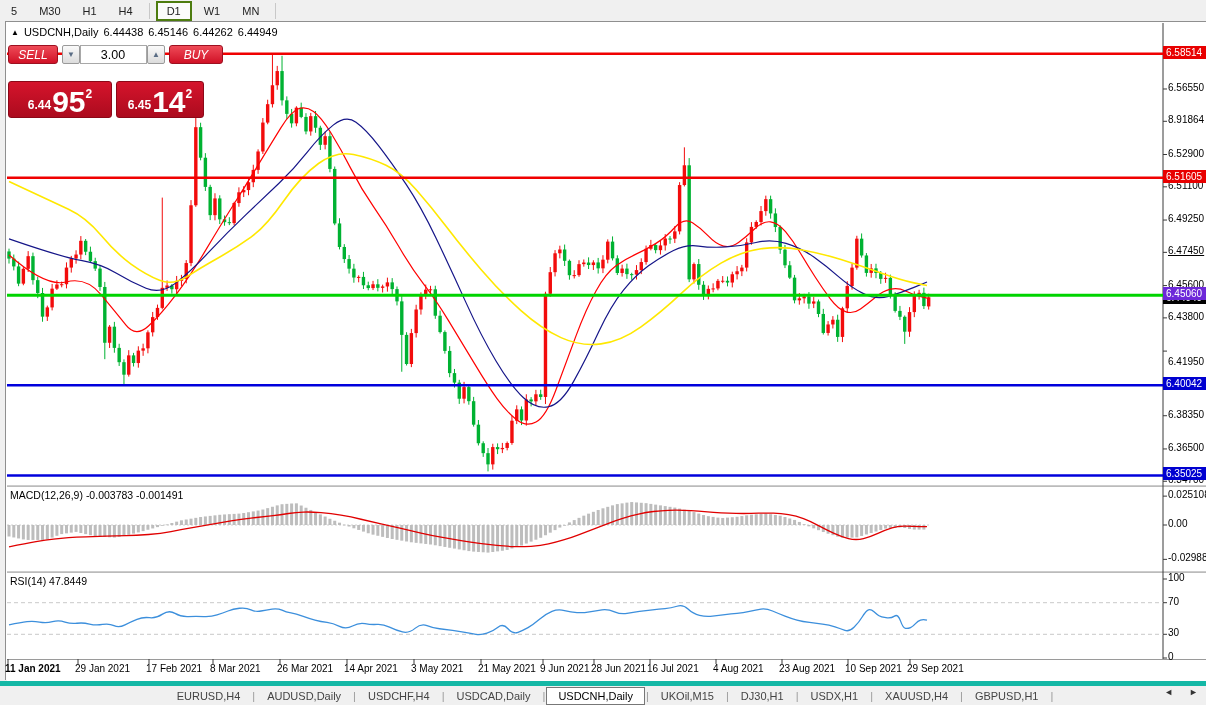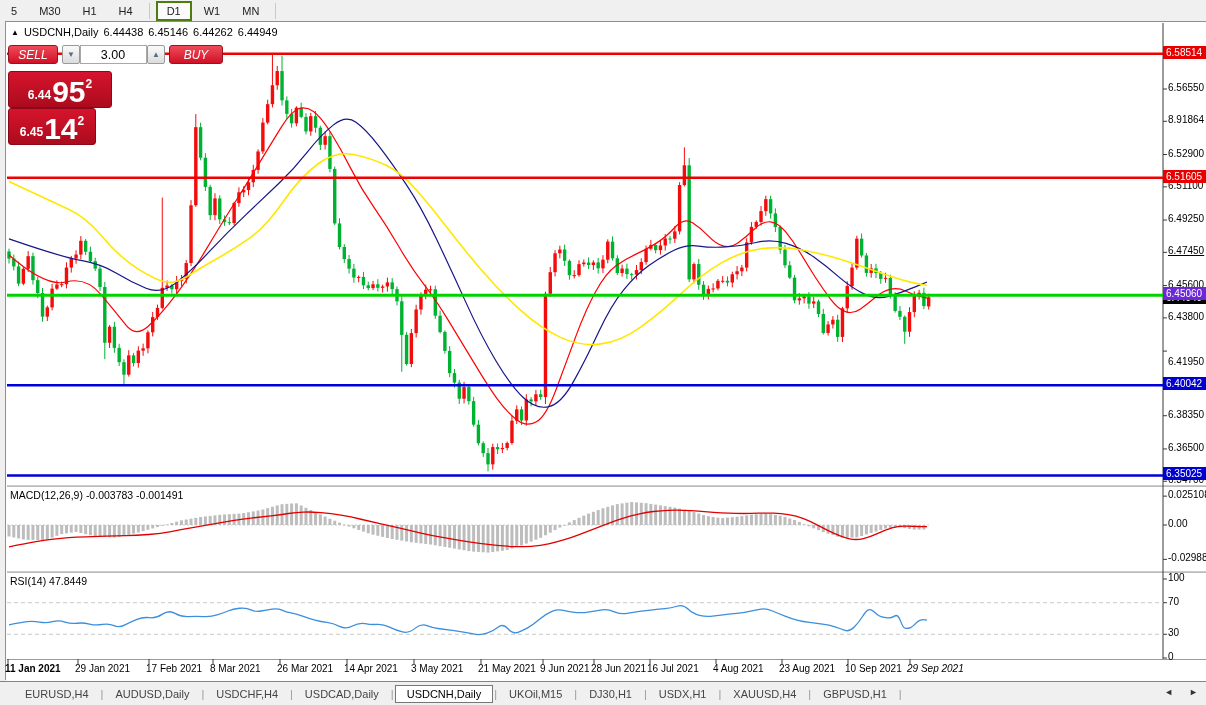--- a/index.html
+++ b/index.html
@@ -36,32 +36,32 @@
   #tpanel { position:absolute; left:8px; top:45px; width:219px; }
   #trow1 { display:flex; height:19px; }
   .tbtn { width:50px; height:19px; border:1px solid #9d1020; border-radius:3px;
     background:linear-gradient(#ef4b58,#d01126); color:#fff; font-size:12px;
     display:flex; align-items:center; justify-content:center; cursor:pointer;font-style:italic; }
   .spin { width:18px; height:19px; border:1px solid #9a9a9a; border-radius:2px;
     background:linear-gradient(#fafafa,#dcdcdc); color:#5a6d85; font-size:8px;
     display:flex; align-items:center; justify-content:center; cursor:pointer; }
   #vol { width:67px; height:19px; border:1px solid #a8a8a8; font-size:12.5px;
     text-align:center; padding-right:1px; color:#000; }
-  #trow2 { display:flex; margin-top:7px;flex-direction:column; }
+  #trow2 { display:flex; margin-top:17px; }
   .pricebox { height:37px; border:1px solid #8c0818; border-radius:3px;
     background:linear-gradient(#d5142c,#ac0b1e); color:#fff; display:flex;
     align-items:flex-end; justify-content:center; padding-bottom:2px; cursor:pointer; }
   .pb-small { font-size:12px; font-weight:bold; margin:0 1px 3px 0; }
   .pb-big { font-size:30px; font-weight:bold; line-height:26px; }
   .pb-sup { font-size:12px; font-weight:bold; margin-bottom:14px; }
 
   
   #tabbar { position:absolute; left:0; top:681px; width:1206px; height:24px;
-    background:#f0f0f0; border-top:1px solid #14b8a6; display:flex;
-    align-items:center; padding-left:14px; font-size:11px; color:#444; }
+    background:#f0f0f0; border-top:5px solid #14b8a6; display:flex;
+    align-items:center; padding-left:14px; font-size:11px; color:#444;justify-content:center; }
   .tab { padding:3px 11px; cursor:pointer; white-space:nowrap; }
   .tab.active { background:#fff; border:1px solid #777; color:#000; padding:2px 11px; }
   .tab-sep { color:#999; padding:0 1px; }
   #tab-arrows { position:absolute; right:8px; top:687px; font-size:9px; color:#333;
     display:flex; gap:16px; }
 </style>
 </head>
 <body>
 
 <div id="stage">
@@ -789,21 +789,21 @@
       <div class="tick-label" style="left: 277px; top: 663px;">26 Mar 2021</div>
       <div class="tick-label" style="left: 344px; top: 663px;">14 Apr 2021</div>
       <div class="tick-label" style="left: 411px; top: 663px;">3 May 2021</div>
       <div class="tick-label" style="left: 478px; top: 663px;">21 May 2021</div>
       <div class="tick-label" style="left: 540px; top: 663px;">9 Jun 2021</div>
       <div class="tick-label" style="left: 591px; top: 663px;">28 Jun 2021</div>
       <div class="tick-label" style="left: 647px; top: 663px;">16 Jul 2021</div>
       <div class="tick-label" style="left: 713px; top: 663px;">4 Aug 2021</div>
       <div class="tick-label" style="left: 779px; top: 663px;">23 Aug 2021</div>
       <div class="tick-label" style="left: 845px; top: 663px;">10 Sep 2021</div>
-      <div class="tick-label" style="left: 907px; top: 663px; font-style: italic;">29 Sep 2021</div>
+      <div class="tick-label" style="left: 907px; top: 663px;">29 Sep 2021</div>
       <div class="chip" style="left: 1163px; top: 291.258px; background: rgb(0, 0, 0);">6.44949</div>
       <div class="chip" style="left: 1163px; top: 45.7252px; background: rgb(232, 0, 0);">6.58514</div>
       <div class="chip" style="left: 1163px; top: 169.762px; background: rgb(232, 0, 0);">6.51605</div>
       <div class="chip" style="left: 1163px; top: 287.265px; background: #6d28d9;">6.45060</div>
       <div class="chip" style="left: 1163px; top: 377.353px; background: rgb(0, 0, 208);">6.40042</div>
       <div class="chip" style="left: 1163px; top: 467.423px; background: rgb(0, 0, 208);">6.35025</div>
     </div>
 
   <div id="tabbar">
       <div class="tab">EURUSD,H4</div>

